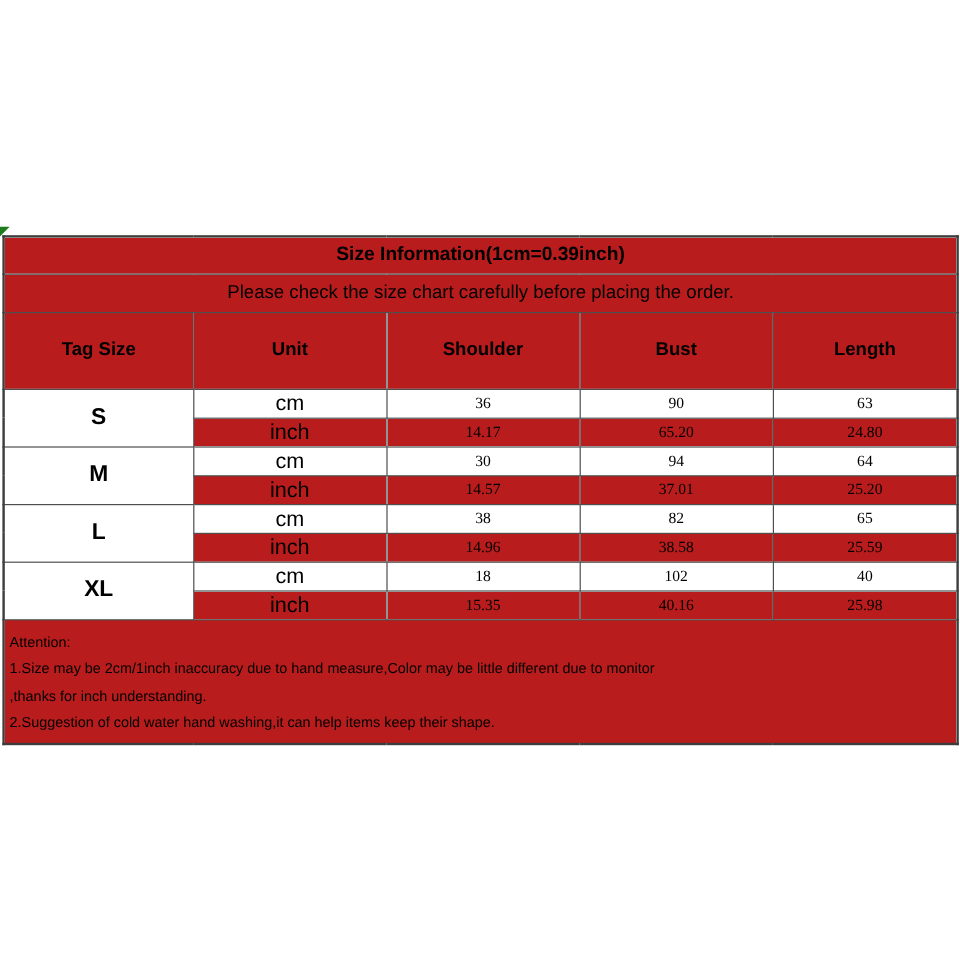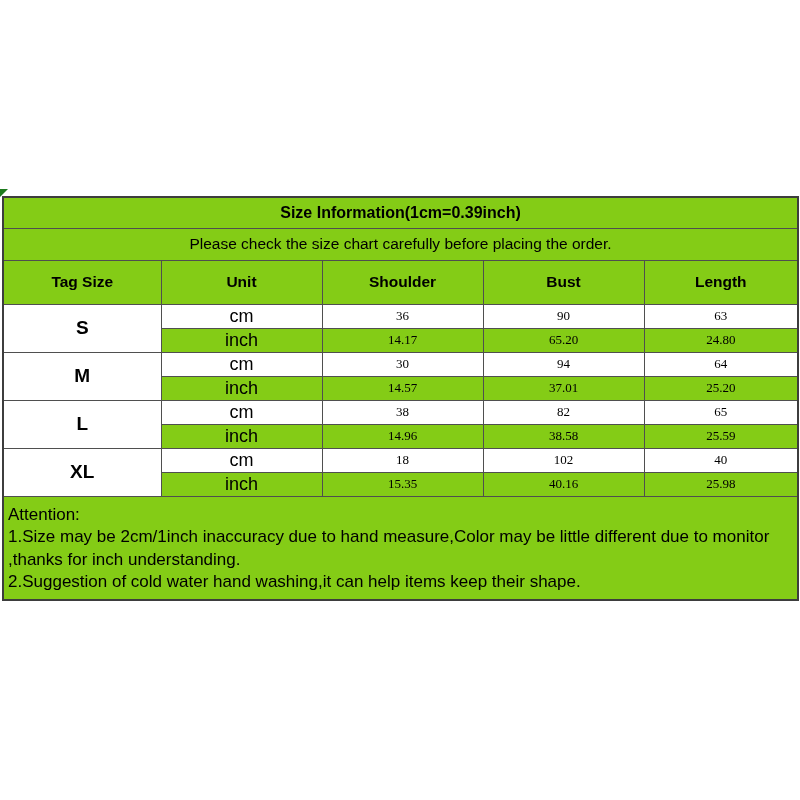--- a/index.html
+++ b/index.html
@@ -33,50 +33,50 @@
     table-layout: fixed;
     border: 2px solid #3d3d3d;
   }
   table.size-table td {
     border: 1px solid #4f4f4f;
     text-align: center;
     vertical-align: middle;
     overflow: hidden;
   }
 
-  .pink { background: #84cc16; }
+  .pink { background: #b91c1c; }
 
   tr.r-title td {
     height: 31px;
     font-size: 16px;
     font-weight: bold;
   }
   tr.r-sub td {
     height: 32px;
     font-size: 15.5px;
   }
   tr.r-head td {
-    height: 44px;
+    height: 64px;
     font-size: 15.5px;
     font-weight: bold;
   }
   tr.r-data td { height: 24px; }
 
   td.tag-cell {
     background: #ffffff;
     font-size: 19px;
     font-weight: bold;
   }
   td.unit-cell { font-size: 18px; }
   td.val-cell  { font-size: 13px; font-family: Liberation Serif, serif; }
 
   tr.r-attn td {
     text-align: left;
     padding: 7px 4px 5px 4px;
-    font-size: 17px;
+    font-size: 12px;
     line-height: 22.5px;
   }
 </style>
 </head>
 <body>
 
 <div class="table-wrap">
   <div class="corner-marker"></div>
 
   <table class="size-table">

